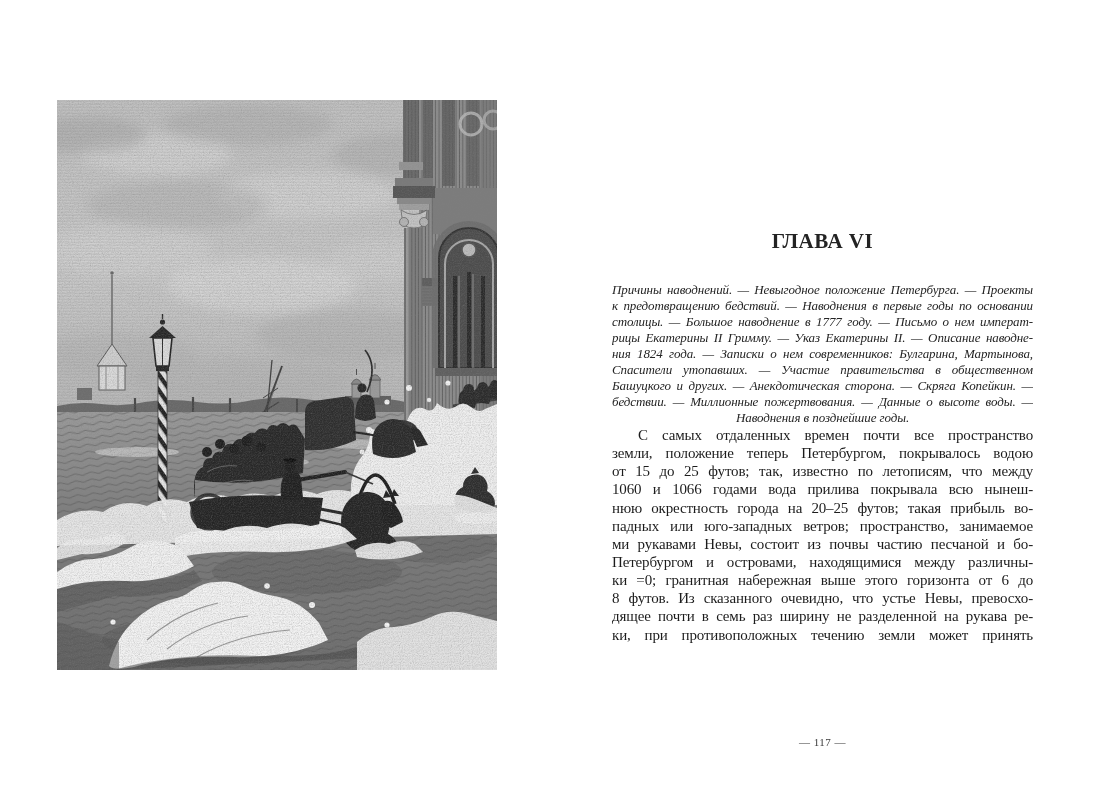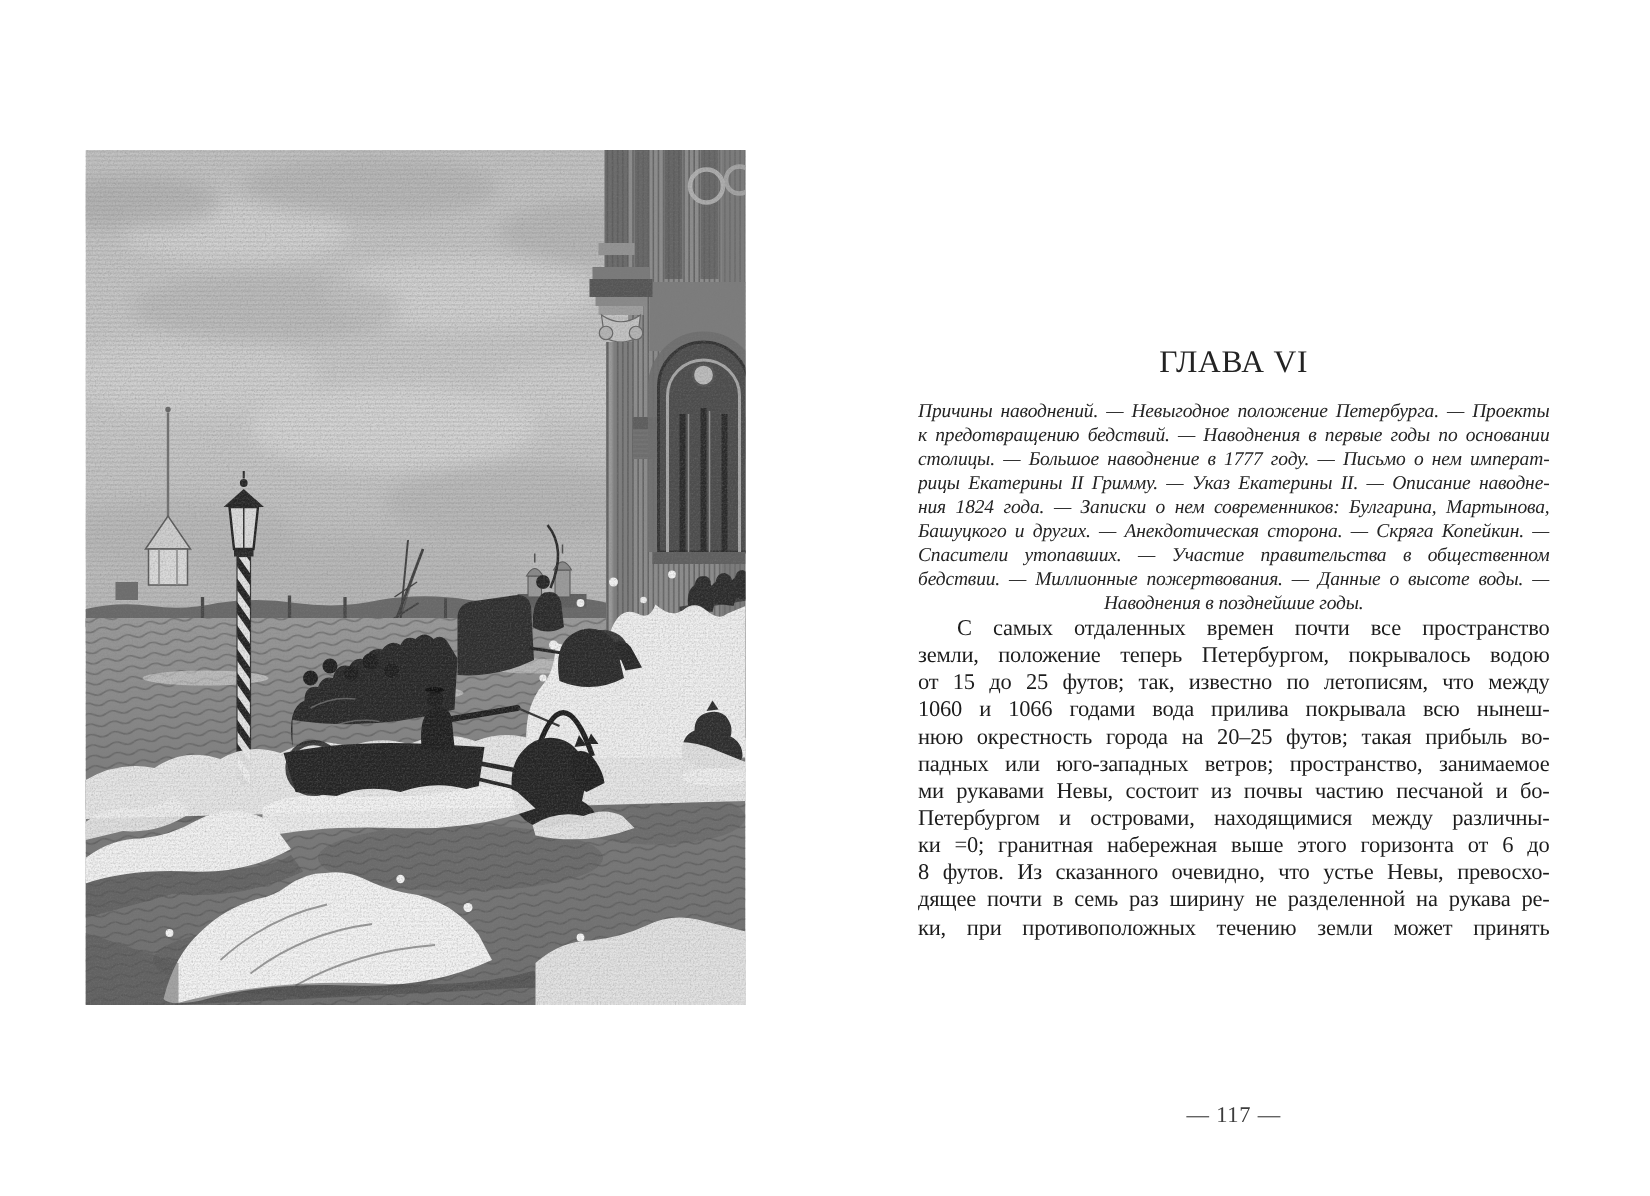--- a/index.html
+++ b/index.html
@@ -12,33 +12,33 @@
 
   
   .illustration{
     position:absolute;left:57px;top:100px;width:440px;height:570px;margin:0;
   }
   .illustration svg{display:block;width:440px;height:570px;}
 
   
   .text-col{position:absolute;left:612px;top:228px;width:421px;}
   .chapter-title{
-    font-size:21px;font-weight:normal;line-height:26px;margin:0;
+    font-size:21px;font-weight:bold;line-height:26px;margin:0;
     text-align:center;letter-spacing:.5px;color:#232323;
   }
-  .epigraph{margin-top:12px;font-style:italic;font-size:13px;line-height:16px;letter-spacing:-.1px;color:#242424;}
+  .epigraph{margin-top:28px;font-style:italic;font-size:13px;line-height:16px;letter-spacing:-.1px;color:#242424;}
   .epigraph .line{height:16px;overflow:hidden;text-align:justify;text-align-last:justify;}
   .epigraph .line.center-last{text-align-last:center;}
   .body-text{font-size:15px;line-height:18.15px;letter-spacing:-.15px;color:#1c1c1c;}
   .body-text .line{height:18.15px;overflow:hidden;text-align:justify;text-align-last:justify;}
   .body-text .line.first{text-indent:26px;}
 
   .page-number{
     position:absolute;left:612px;top:736px;width:421px;
-    text-align:center;font-size:15px;color:#3c3c3c;letter-spacing:.5px;
+    text-align:center;font-size:11px;color:#3c3c3c;letter-spacing:.5px;
   }
 </style>
 </head>
 <body>
 
 <div class="spread">
 
   <figure class="illustration">
     <svg viewBox="0 0 440 570" role="img">
       <defs>
@@ -297,22 +297,22 @@
 
   <section class="text-col">
     <h1 class="chapter-title">ГЛАВА VI</h1>
 
     <div class="epigraph">
       <div class="line">Причины наводнений. — Невыгодное положение Петербурга. — Проекты</div>
       <div class="line">к предотвращению бедствий. — Наводнения в первые годы по основании</div>
       <div class="line">столицы. — Большое наводнение в 1777 году. — Письмо о нем императ-</div>
       <div class="line">рицы Екатерины II Гримму. — Указ Екатерины II. — Описание наводне-</div>
       <div class="line">ния 1824 года. — Записки о нем современников: Булгарина, Мартынова,</div>
+      <div class="line">Спасители утопавших. — Участие правительства в общественном</div>
       <div class="line">Башуцкого и других. — Анекдотическая сторона. — Скряга Копейкин. —</div>
-      <div class="line">Спасители утопавших. — Участие правительства в общественном</div>
       <div class="line">бедствии. — Миллионные пожертвования. — Данные о высоте воды. —</div>
       <div class="line center-last">Наводнения в позднейшие годы.</div>
     </div>
 
     <div class="body-text">
       <div class="line first">С самых отдаленных времен почти все пространство</div>
       <div class="line">земли, положение теперь Петербургом, покрывалось водою</div>
       <div class="line">от 15 до 25 футов; так, известно по летописям, что между</div>
       <div class="line">1060 и 1066 годами вода прилива покрывала всю нынеш-</div>
       <div class="line">нюю окрестность города на 20–25 футов; такая прибыль во-</div>

